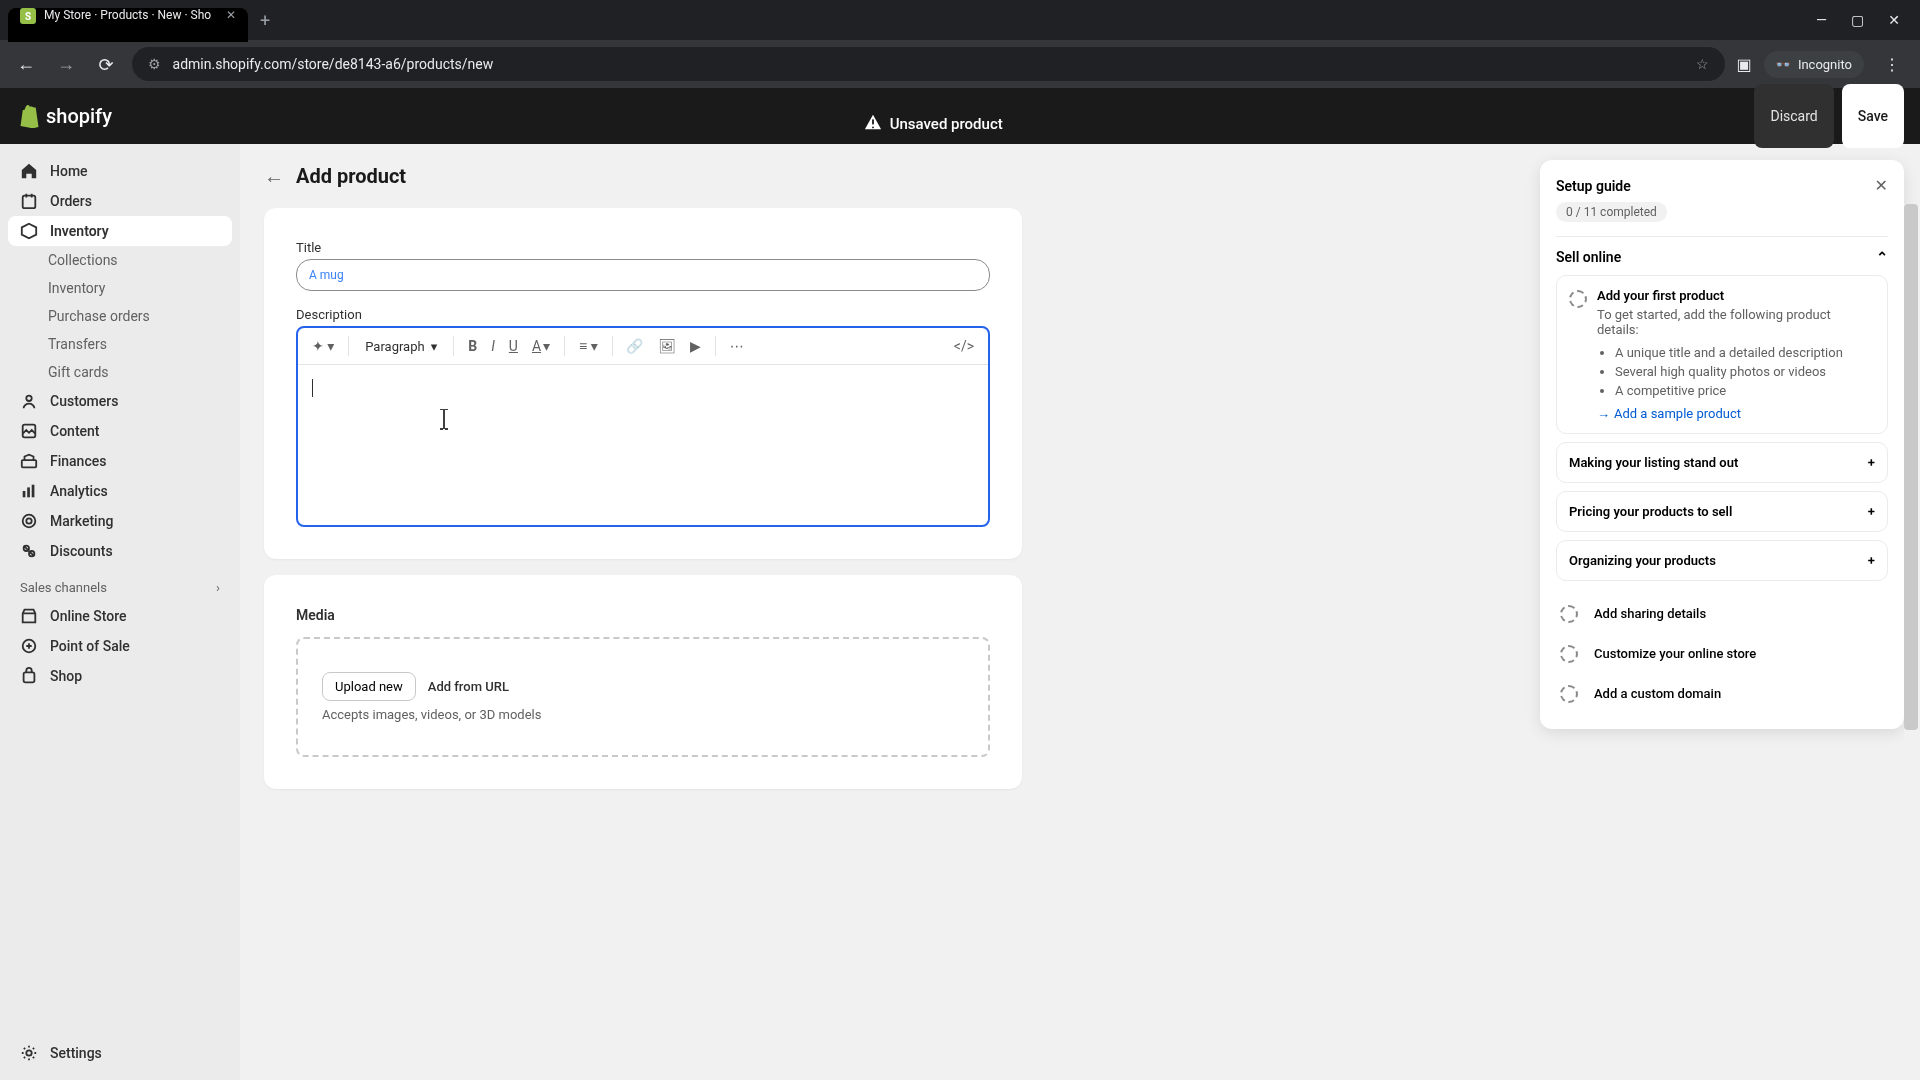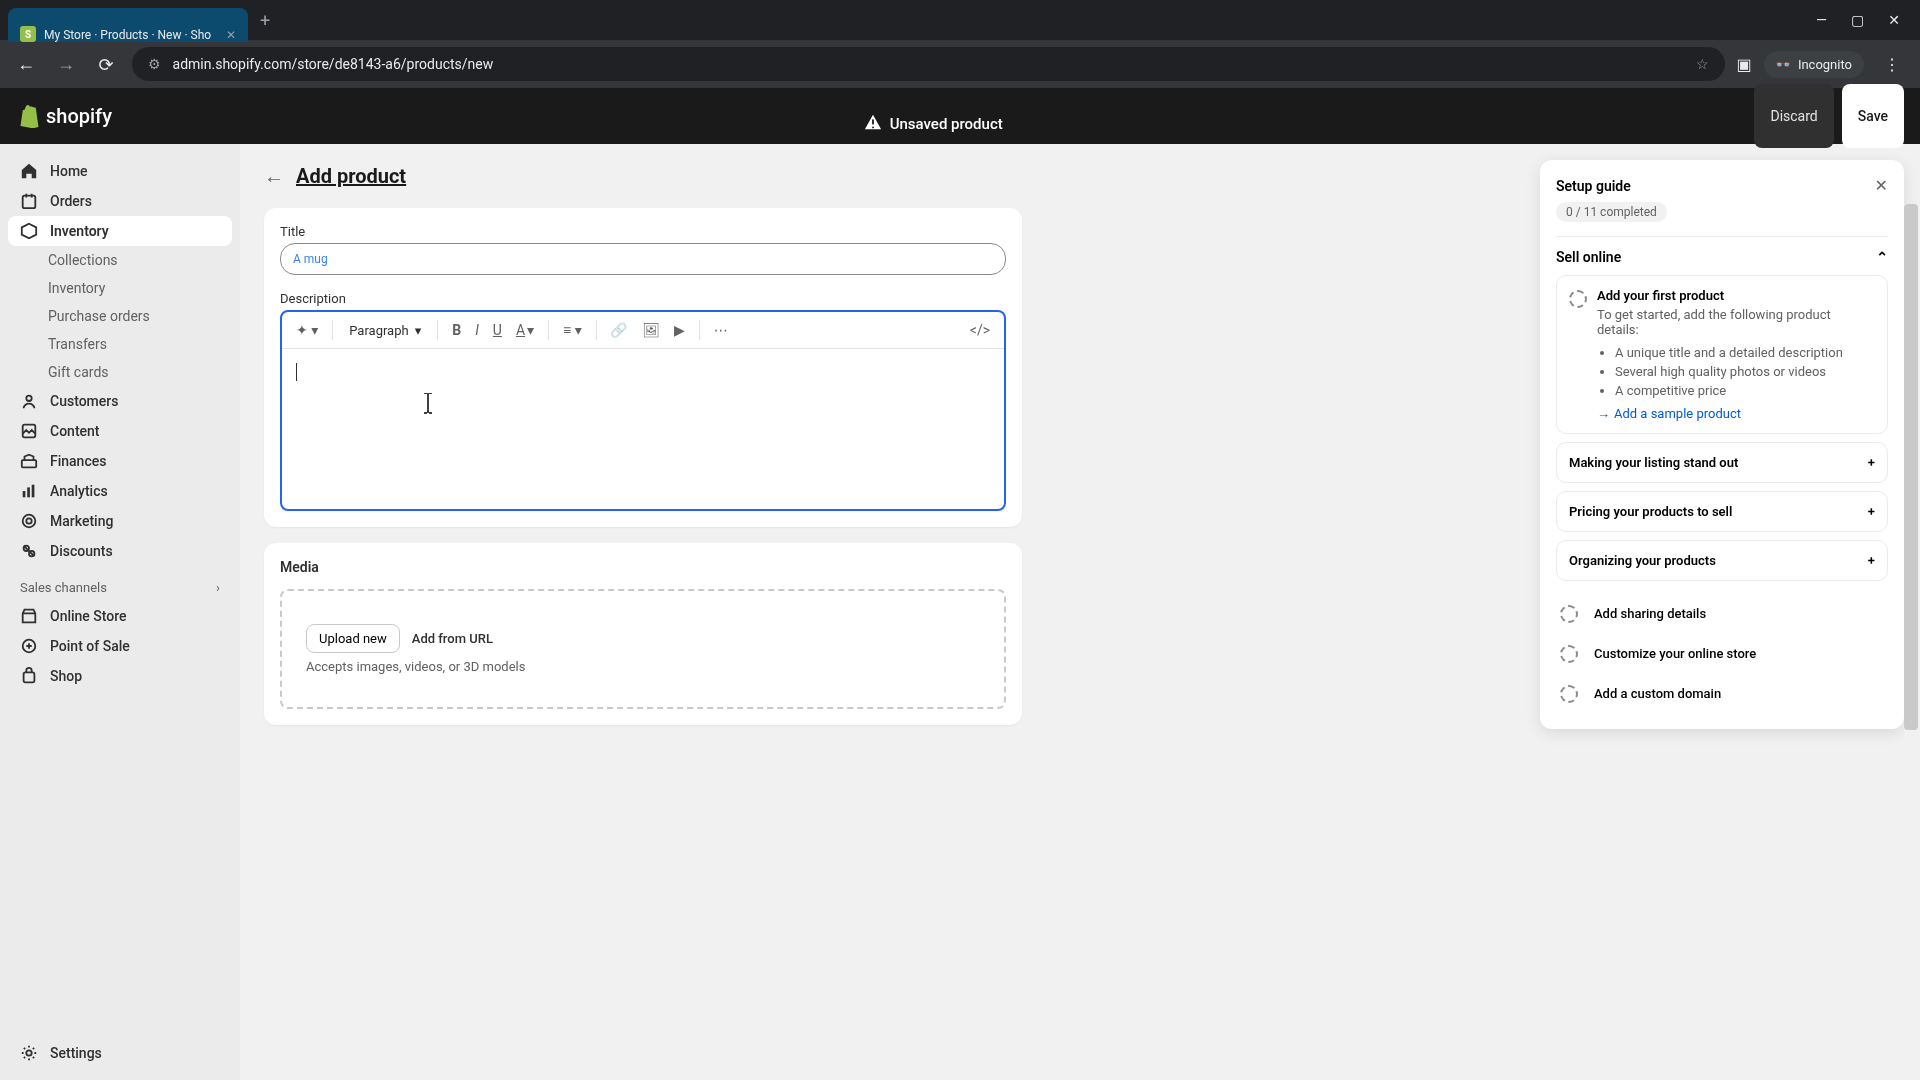--- a/index.html
+++ b/index.html
@@ -1,21 +1,21 @@
 <!DOCTYPE html>
 <html><head>
 <meta charset="utf-8">
 <style>
 * { margin: 0; padding: 0; box-sizing: border-box; font-family: -apple-system, BlinkMacSystemFont, "Segoe UI", Roboto, sans-serif; }
 body { background: #f1f1f1; overflow: hidden; }
 
 
 .browser-chrome { background: #202124; }
 .tab-bar { height: 40px; display: flex; align-items: center; padding: 0 8px; }
-.tab { background: #0c4a6e; border-radius: 8px 8px 0 0; height: 34px; margin-top: 10px; display: flex; align-items: flex-end; padding: 0 12px; gap: 8px; color: #e8eaed; font-size: 12px; width: 240px; }
+.tab { background: #000000; border-radius: 8px 8px 0 0; height: 34px; margin-top: 10px; display: flex; align-items: flex-start; padding: 0 12px; gap: 8px; color: #e8eaed; font-size: 12px; width: 240px; }
 .tab-favicon { width: 16px; height: 16px; background: #95bf47; border-radius: 3px; display: flex; align-items: center; justify-content: center; }
 .tab-favicon::after { content: "S"; color: #fff; font-size: 10px; font-weight: bold; }
 .tab-title { flex: 1; white-space: nowrap; overflow: hidden; text-overflow: ellipsis; }
 .tab-close { color: #9aa0a6; cursor: pointer; }
 .new-tab { color: #9aa0a6; margin-left: 12px; font-size: 18px; cursor: pointer; }
 .window-controls { margin-left: auto; display: flex; gap: 24px; color: #e8eaed; padding-right: 12px; }
 .window-controls span { cursor: pointer; font-size: 14px; }
 
 .url-bar { height: 48px; background: #35363a; display: flex; align-items: center; padding: 0 12px; gap: 12px; }
 .nav-btn { color: #9aa0a6; cursor: pointer; font-size: 18px; width: 28px; text-align: center; }
@@ -43,23 +43,23 @@
 .nav-item { display: flex; align-items: center; gap: 12px; padding: 6px 12px; border-radius: 8px; color: #303030; font-size: 14px; cursor: pointer; font-weight: 500; }
 .nav-item.active { background: #fff; font-weight: 600; }
 .nav-item.sub { padding-left: 40px; font-weight: 400; color: #616161; }
 .nav-icon { width: 18px; height: 18px; display: flex; align-items: center; justify-content: center; flex-shrink: 0; }
 .nav-section { display: flex; align-items: center; justify-content: space-between; padding: 14px 12px 6px; color: #616161; font-size: 13px; }
 .sidebar-spacer { flex: 1; }
 
 .main { flex: 1; overflow-y: auto; padding: 20px 24px; }
 .page-header { display: flex; align-items: center; gap: 12px; margin-bottom: 20px; max-width: 760px; }
 .back-btn { cursor: pointer; color: #616161; font-size: 20px; }
-.page-title { font-size: 20px; font-weight: 700; color: #1a1a1a; text-decoration: underline; }
-
-.card { background: #fff; border-radius: 12px; padding: 16px; max-width: 758px; margin-bottom: 16px; box-shadow: 0 1px 2px rgba(0,0,0,0.05); }
+.page-title { font-size: 20px; font-weight: 700; color: #1a1a1a; }
+
+.card { background: #fff; border-radius: 12px; padding: 32px; max-width: 758px; margin-bottom: 16px; box-shadow: 0 1px 2px rgba(0,0,0,0.05); }
 .field-label { font-size: 13px; color: #303030; margin-bottom: 4px; display: block; }
 .text-input { width: 100%; border: 1px solid #8a8a8a; border-radius: 15px; padding: 8px 12px; font-size: 12px; color: #3b82f6; }
 .field-group { margin-bottom: 16px; }
 
 .editor-wrap { border: 2px solid #2563eb; border-radius: 8px; overflow: hidden; }
 .editor-toolbar { display: flex; align-items: center; padding: 6px 8px; border-bottom: 1px solid #e3e3e3; gap: 2px; }
 .tb-btn { padding: 4px 6px; border-radius: 4px; cursor: pointer; color: #616161; font-size: 14px; display: flex; align-items: center; gap: 2px; }
 .tb-sep { width: 1px; height: 20px; background: #e3e3e3; margin: 0 6px; }
 .tb-para { font-size: 13px; color: #303030; padding: 4px 8px; display: flex; align-items: center; gap: 6px; cursor: pointer; }
 .tb-spacer { flex: 1; }

